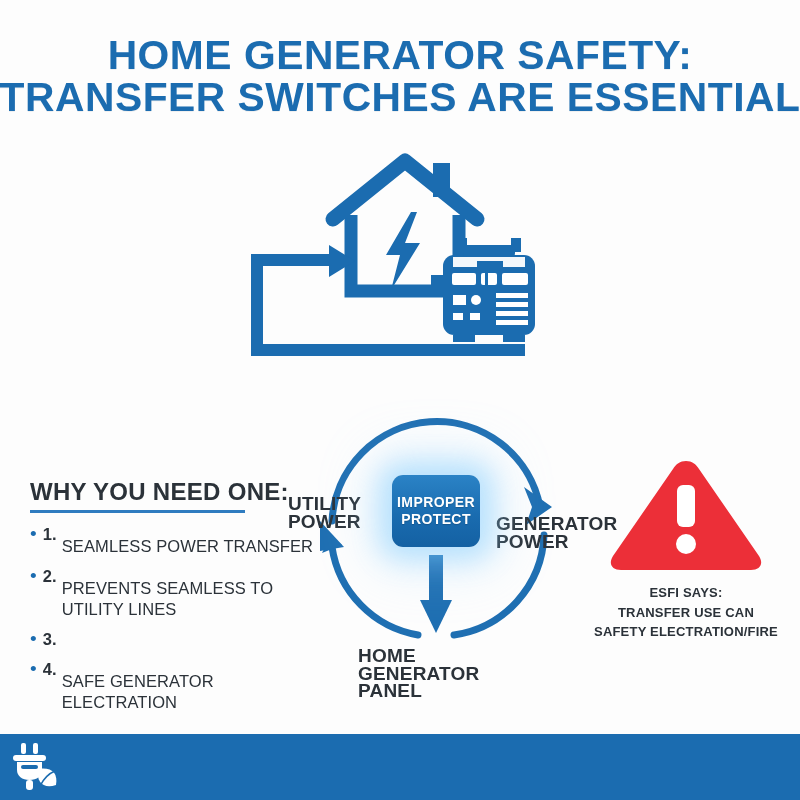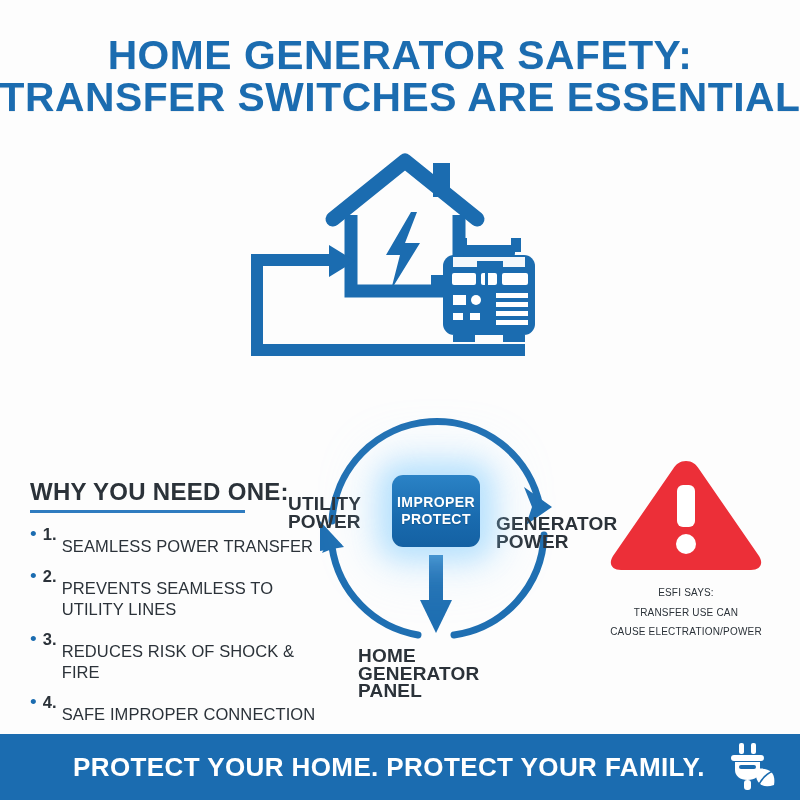--- a/index.html
+++ b/index.html
@@ -133,22 +133,22 @@
   .warning {
     position:absolute;
     left:580px; top:455px;
     width:212px;
     text-align:center;
   }
   .warn-tri { width:160px; height:118px; margin:0 auto; display:block; }
   .warn-text {
     margin-top:10px;
     color:#2b3239;
-    font-weight:normal;
-    font-size:10px;
+    font-weight:bold;
+    font-size:13px;
     line-height:19.5px;
     letter-spacing:0.2px;
   }
 
   
   .banner {
     position:absolute;
     left:0; bottom:0;
     width:800px; height:66px;
     background:#1b6cb0;
@@ -251,26 +251,25 @@
         <span class="why-text">SEAMLESS POWER TRANSFER</span>
       </li>
       <li class="why-item">
         <span class="why-bullet">•</span>
         <span class="why-num">2.</span>
         <span class="why-text">PREVENTS SEAMLESS TO UTILITY LINES</span>
       </li>
       <li class="why-item">
         <span class="why-bullet">•</span>
         <span class="why-num">3.</span>
-        <span class="why-text">REDUCES RISK OF SHOCK &amp; FIRE</span>
       </li>
       <li class="why-item">
         <span class="why-bullet">•</span>
         <span class="why-num">4.</span>
-        <span class="why-text">SAFE IMPROPER CONNECTION</span>
+        <span class="why-text">SAFE GENERATOR ELECTRATION</span>
       </li>
     </ul>
   </div>
 
   <div class="cycle">
     <svg width="280" height="300" viewBox="0 0 280 300">
 
       <g>
         <path d="M36,126 A105,105 0 0 1 244,112" fill="none" stroke="#1f6fb2" stroke-width="7" stroke-linecap="round"></path>
         <polygon points="228,92 256,112 230,130 236,112" fill="#1f6fb2"></polygon>
@@ -304,26 +303,25 @@
 
   <div class="warning">
     <svg class="warn-tri" viewBox="0 0 160 118">
       <path d="M80,6 C86,6 90,9 93,14 L153,101 C158,109 154,115 145,115 L15,115 C6,115 2,109 7,101 L67,14 C70,9 74,6 80,6 Z" fill="#ec2f38"></path>
       <rect x="71" y="30" width="18" height="42" rx="6" fill="#ffffff"></rect>
       <circle cx="80" cy="89" r="10" fill="#ffffff"></circle>
     </svg>
     <div class="warn-text">
       <div>ESFI SAYS:</div>
       <div>TRANSFER USE CAN</div>
-      <div>CAUSE ELECTRATION/POWER</div>
+      <div>SAFETY ELECTRATION/FIRE</div>
     </div>
   </div>
 
   <div class="banner">
-    <div class="banner-text">PROTECT YOUR HOME. PROTECT YOUR FAMILY.</div>
     <svg class="banner-logo" viewBox="0 0 64 52">
 
       <rect x="21" y="2" width="5" height="11" rx="2" fill="#ffffff"></rect>
       <rect x="33" y="2" width="5" height="11" rx="2" fill="#ffffff"></rect>
 
       <rect x="13" y="14" width="33" height="6" rx="3" fill="#ffffff"></rect>
 
       <path d="M17,21 L42,21 L42,29 C42,35 37,39 29.5,39 C22,39 17,35 17,29 Z" fill="#ffffff"></path>
       <rect x="21" y="24" width="17" height="4" rx="2" fill="#1b6cb0"></rect>
 

